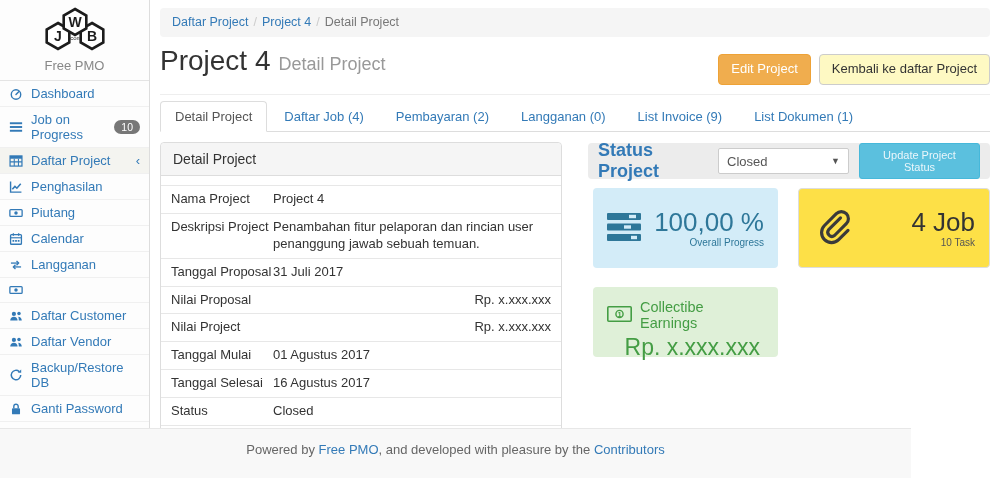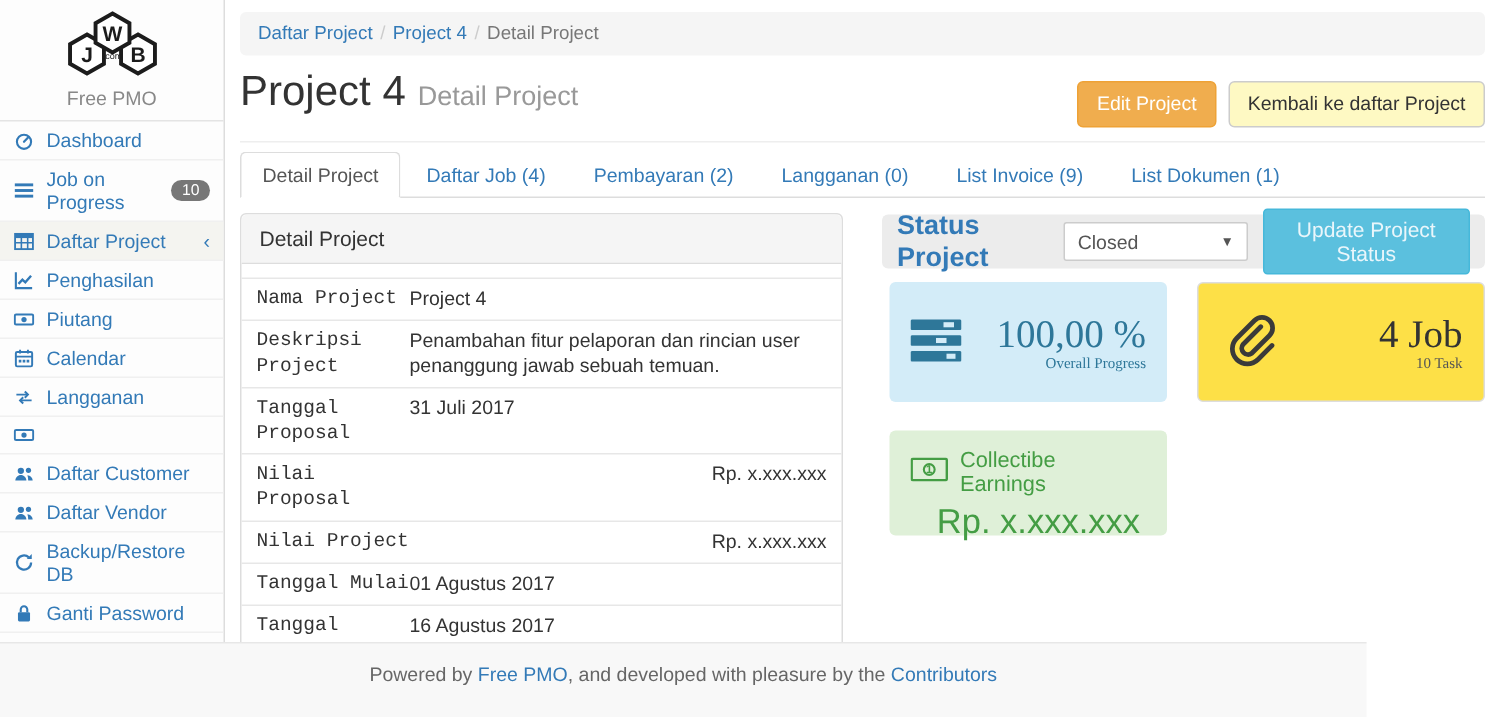--- a/index.html
+++ b/index.html
@@ -63,47 +63,47 @@
   .panel {
     position: absolute; left: 10px; top: 142px; width: 402px;
     border: 1px solid #ddd; border-radius: 4px; background: #fff;
   }
   .panel-heading {
     background: #f5f5f5; border-bottom: 1px solid #ddd; border-radius: 4px 4px 0 0;
     padding: 8px 12px; font-size: 14px; color: #333;
   }
   .panel-body { padding: 9px 0 8px; }
   .detail-row { display: flex; border-top: 1px solid #e7e7e7; padding: 5px 10px; line-height: 1.3; }
-  .detail-row .lbl { flex: 0 0 102px; color: #333; font-family: Liberation Mono, monospace; }
+  .detail-row .lbl { flex: 0 0 102px; color: #333; }
   .detail-row .val { flex: 1; color: #333; }
   .detail-row.right .val { text-align: right; }
   .detail-row .val a { color: #337ab7; text-decoration: underline; }
 
   
   .status-bar {
     position: absolute; left: 438px; top: 143px; width: 402px; height: 36px;
     background: #ececec; border-radius: 4px; display: flex; align-items: center; padding: 0 10px;
   }
   .status-label { color: #337ab7; font-weight: bold; font-size: 18px; }
   .select-box {
     margin-left: 8px; width: 140px; height: 26px; background: #fff; border: 1px solid #ccc;
     border-radius: 2px; display: flex; align-items: center; padding: 0 8px; color: #555; cursor: pointer;
   }
   .select-box .caret { margin-left: auto; font-size: 9px; color: #555; }
   .btn-update {
     margin-left: 10px; background: #5bc0de; border: 1px solid #46b8da; color: #eaf6fb;
-    font-size: 14px; padding: 5px 10px; border-radius: 3px; cursor: pointer;
+    font-size: 11px; padding: 5px 10px; border-radius: 3px; cursor: pointer;
   }
 
   .infobox { position: absolute; border-radius: 4px; display: flex; align-items: center; padding: 10px 14px; }
   .box-progress { left: 443px; top: 188px; width: 185px; height: 80px; background: #d3ecf8; color: #2e7799; }
   .box-jobs { left: 648px; top: 188px; width: 192px; height: 80px; background: #fde047; border: 1px solid #ddd; color: #333; }
   .box-earnings { left: 443px; top: 287px; width: 185px; height: 70px; background: #dff0d8; color: #449d44; display: block; padding: 12px 14px 8px; }
   .infobox .bigicon { flex: 0 0 42px; }
-  .infobox .nums { flex: 1; text-align: right; font-family: Liberation Serif, serif; }
+  .infobox .nums { flex: 1; text-align: right; }
   .num-main { font-size: 26px; line-height: 1.15; }
   .num-sub { font-size: 10px; }
   .box-jobs .num-sub { color: #555; }
   .earn-title { display: flex; align-items: center; gap: 8px; font-size: 14.5px; }
   .earn-value { font-size: 23px; text-align: right; margin-top: 3px; padding-right: 4px; }
 
   
   .footer {
     position: absolute; left: 0; top: 428px; width: 911px; height: 50px;
     background: #f8f8f8; border-top: 1px solid #e7e7e7; text-align: center;

